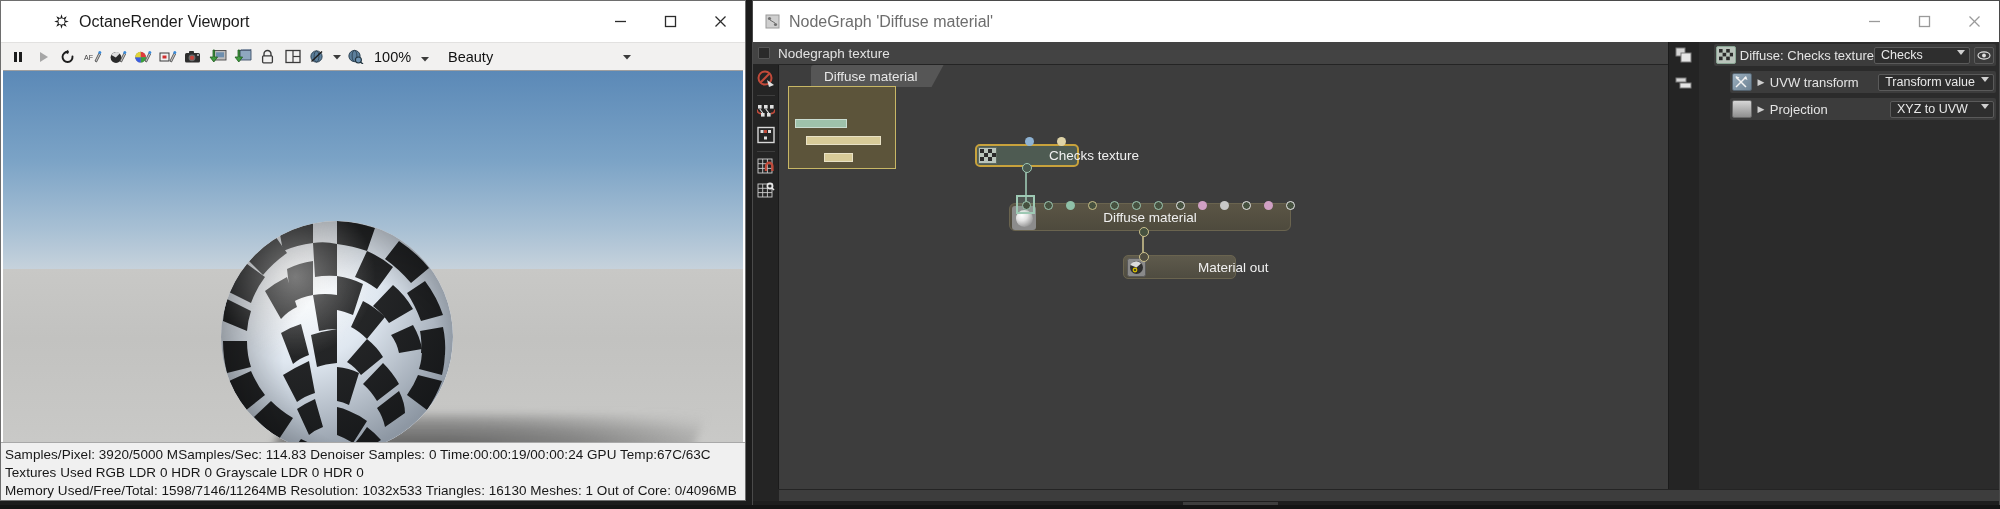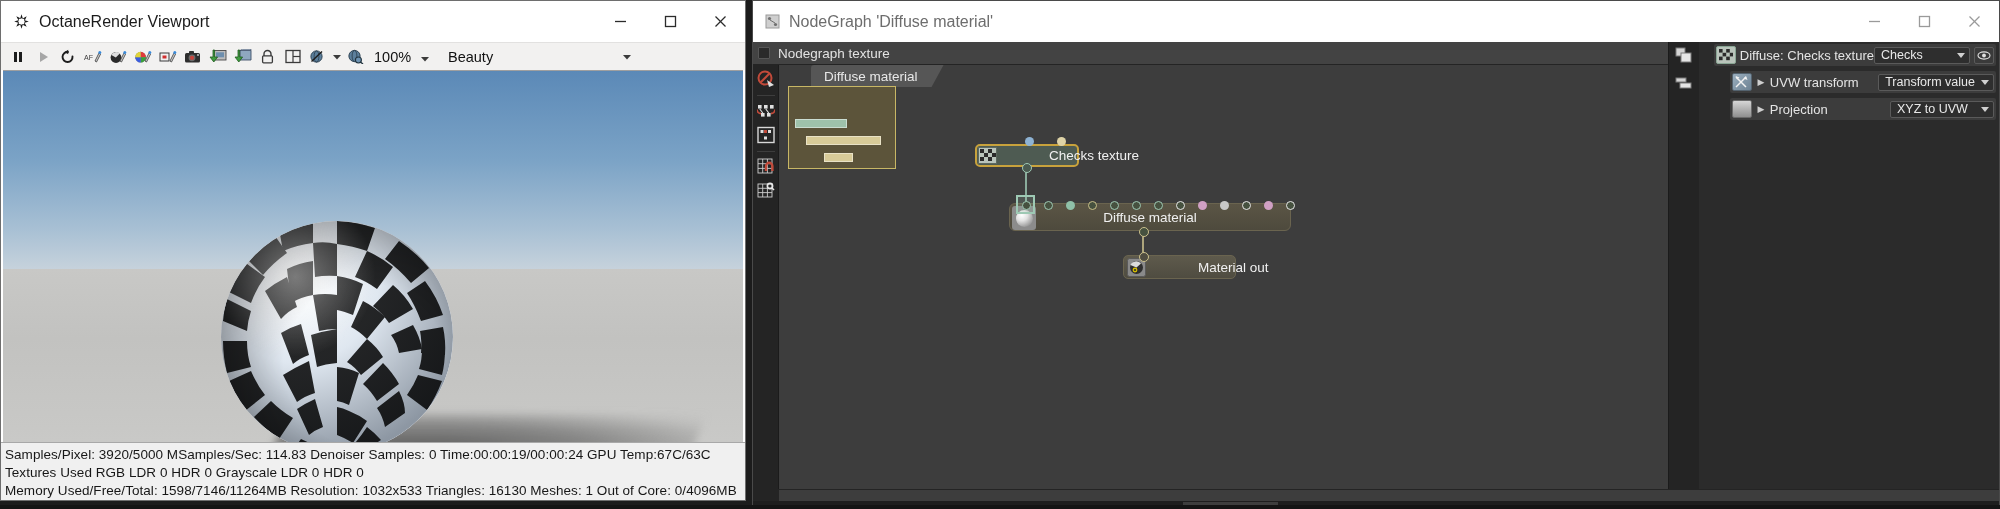--- a/index.html
+++ b/index.html
@@ -15,20 +15,21 @@
   .win-viewport {
     position: absolute; left: 0; top: 0; width: 746px; height: 501px;
     background: #ffffff;
     border: 1px solid #6e6e6e;
     display: flex; flex-direction: column;
   }
   .vp-titlebar {
     height: 41px; background: #ffffff;
     display: flex; align-items: center; position: relative;
     flex: 0 0 41px;
+    padding-left: 40px;
   }
   .vp-title-icon { margin-left: 11px; width: 18px; height: 18px; display:flex; align-items:center; justify-content:center;}
   .vp-title-text {
     margin-left: 9px; font-size: 16px; color: #1b1b1b;
     font-family: "Liberation Sans", sans-serif;
   }
   .win-btns { position: absolute; right: 0; top: 0; height: 41px; display: flex; }
   .win-btn {
     width: 50px; height: 41px; display: flex; align-items: center; justify-content: center;
     color: #2b2b2b;
@@ -216,21 +217,21 @@
   .insp-row.sub { margin-left: 16px; }
   .row-ico {
     flex: 0 0 20px; width: 20px; height: 18px; margin: 0 2px 0 2px;
     border-radius: 2px; display: flex; align-items: center; justify-content: center;
   }
   .row-arrow { flex: 0 0 14px; color: #cfcfcf; font-size: 9px; text-align: center; }
   .row-label { flex: 1 1 auto; font-size: 13px; color: #e4e4e4; white-space: nowrap; overflow: hidden; padding-left: 2px;}
   .row-combo {
     flex: 0 0 auto; height: 17px; min-width: 105px;
     background: #2e2e2e; border: 1px solid #5a5a5a; border-radius: 2px;
-    display: flex; align-items: center; justify-content: space-between;
+    display: flex; justify-content: space-between;
     padding: 0 4px 0 6px; font-size: 12.5px; color: #e8e8e8;
   }
   .row-combo .arw { font-size: 8px; color: #d0d0d0; margin-left: 6px; }
   .eye-btn {
     flex: 0 0 20px; width: 20px; height: 17px; margin-left: 4px;
     background: #3a3a3a; border: 1px solid #5a5a5a; border-radius: 2px;
     display: flex; align-items: center; justify-content: center;
   }
 
   

